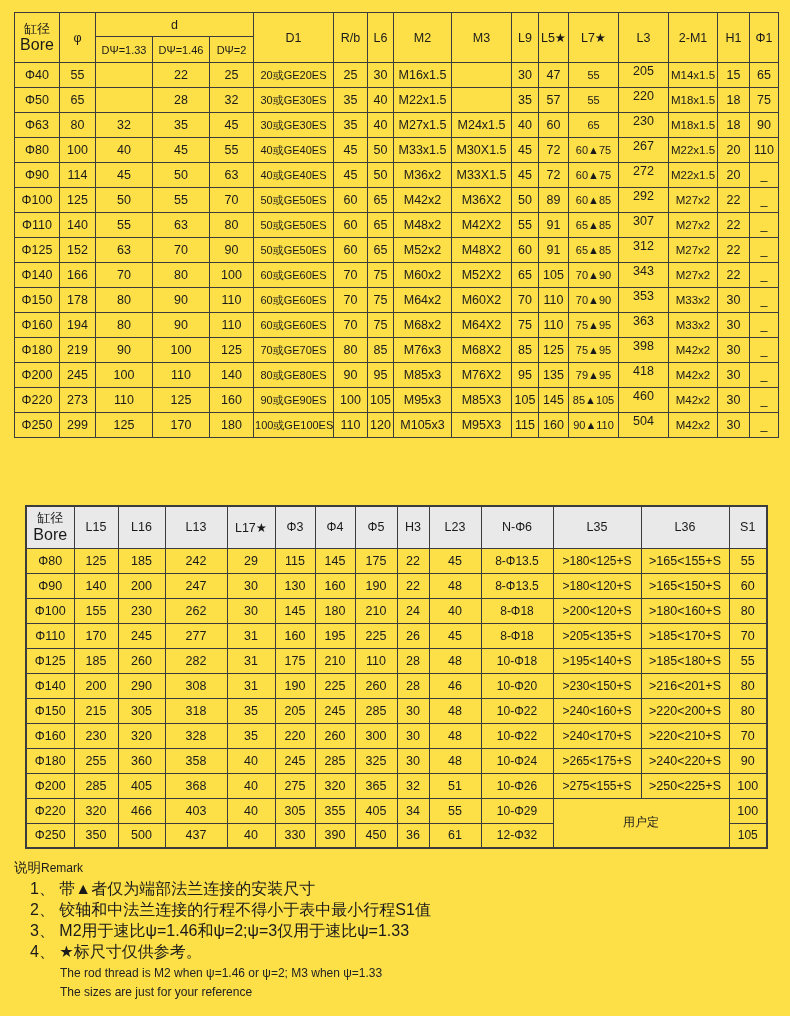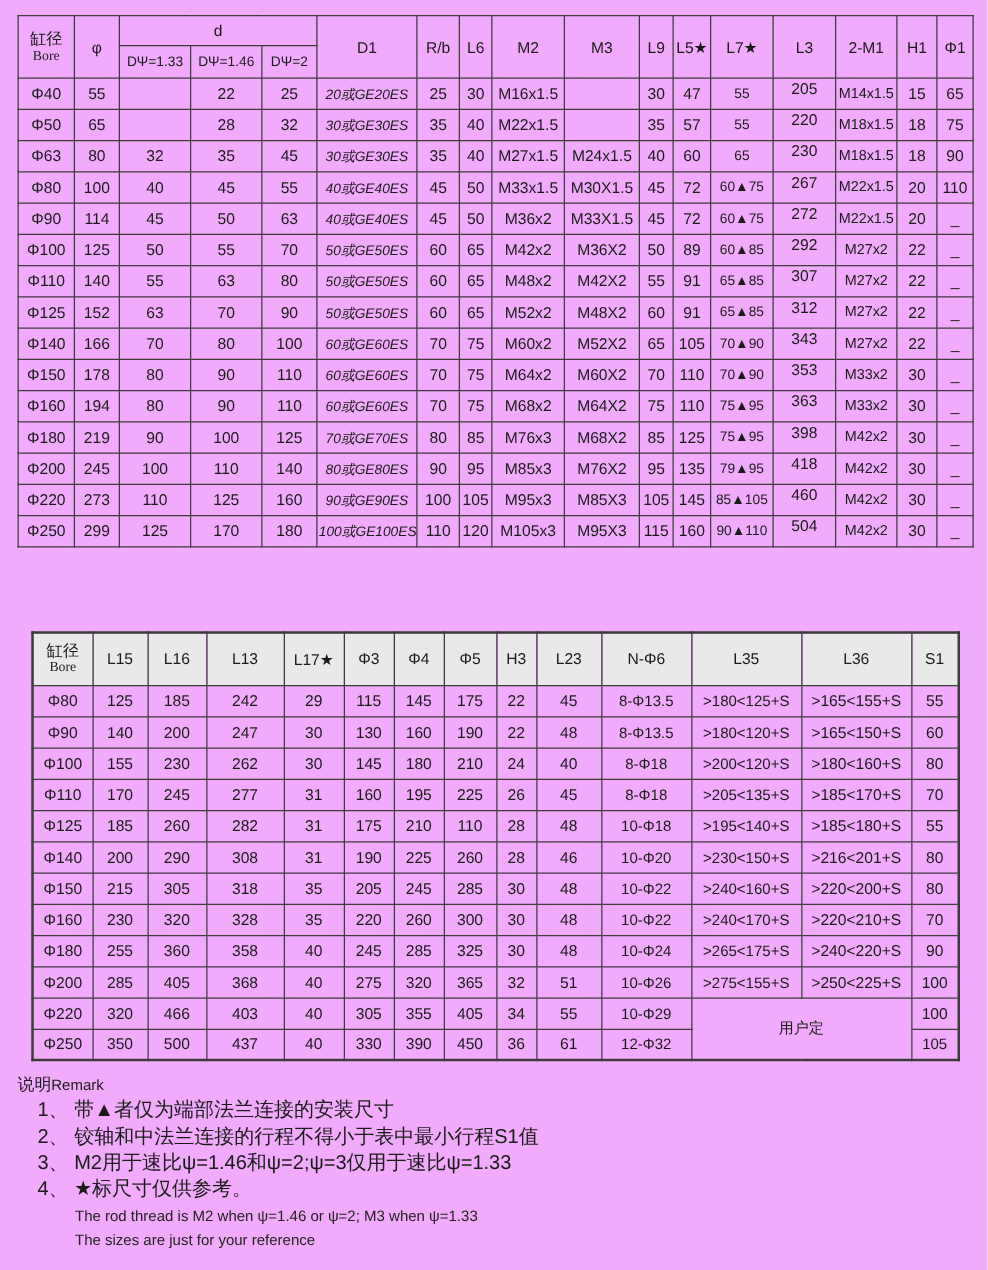--- a/index.html
+++ b/index.html
@@ -1,36 +1,36 @@
 <!DOCTYPE html>
 <html><head>
 <meta charset="utf-8">
 <style>
   html,body{margin:0;padding:0;background:#ffffff;}
   body{font-family:"Liberation Sans","DejaVu Sans",sans-serif;color:#1a1a1a;}
-  .page{position:relative;width:790px;height:1016px;background:#f0abfc;overflow:hidden;}
+  .page{position:relative;width:790px;height:1016px;background:#fde047;overflow:hidden;}
 
   table{border-collapse:collapse;table-layout:fixed;}
   td,th{border:1px solid #3c3c3c;text-align:center;vertical-align:middle;
         padding:0 1px;overflow:hidden;white-space:nowrap;font-weight:normal;}
 
   
   .t1{position:absolute;left:14px;top:12px;width:764px;border:1.5px solid #3c3c3c;font-size:12.5px;}
   .t1 th{font-size:12.5px;}
   .t1 .subhead th{font-size:11px;}
   .t1 tbody tr{height:25px;}
   .t1 thead tr.r1{height:24px;}
   .t1 thead tr.r2{height:26px;}
-  .t1 td:nth-child(6){font-size:11px;font-style:italic;}
+  .t1 td:nth-child(6){font-size:11px;}
   .t1 td:nth-child(13){font-size:11px;}
   .t1 td:nth-child(14){vertical-align:top;padding-top:1px;}
   .t1 td:nth-child(15){font-size:11.5px;border-radius:12px;}
   .bore-h{line-height:1.1;}
   .bore-h .cn{font-size:13px;}
-  .bore-h .en{font-size:11px;font-family:Liberation Serif, serif;}
+  .bore-h .en{font-size:16px;}
 
   
   .t2{position:absolute;left:25px;top:505px;width:741px;border:2px solid #3c3c3c;font-size:12.5px;}
   .t2 thead tr{height:42px;background:#e9e9e9;}
   .t2 th{font-size:12.5px;}
   .t2 tbody tr{height:25px;}
   .t2 td:nth-child(11),.t2 td:nth-child(12){font-size:12px;margin-left:20px;}
 
   
   .remarks{position:absolute;left:14px;top:858px;width:760px;}

